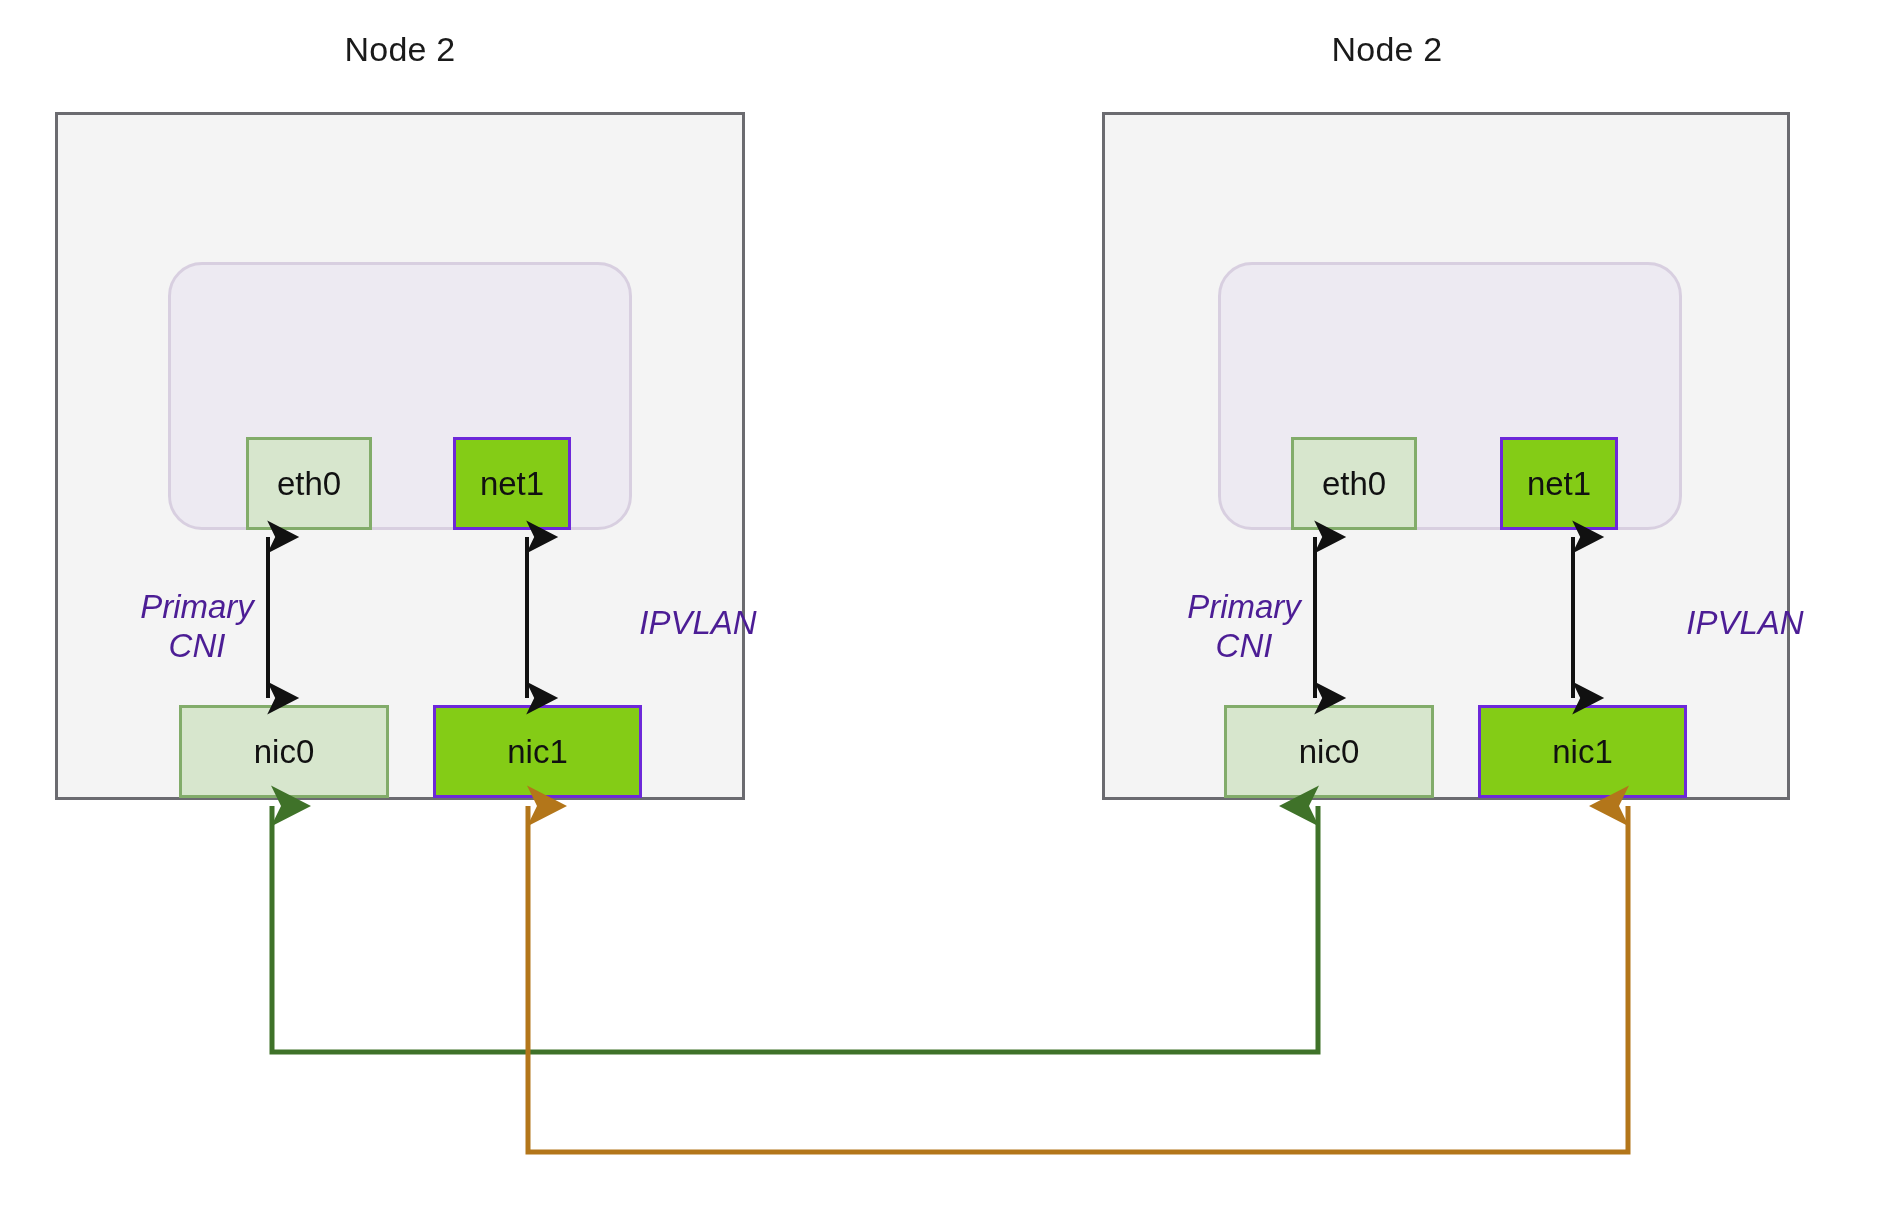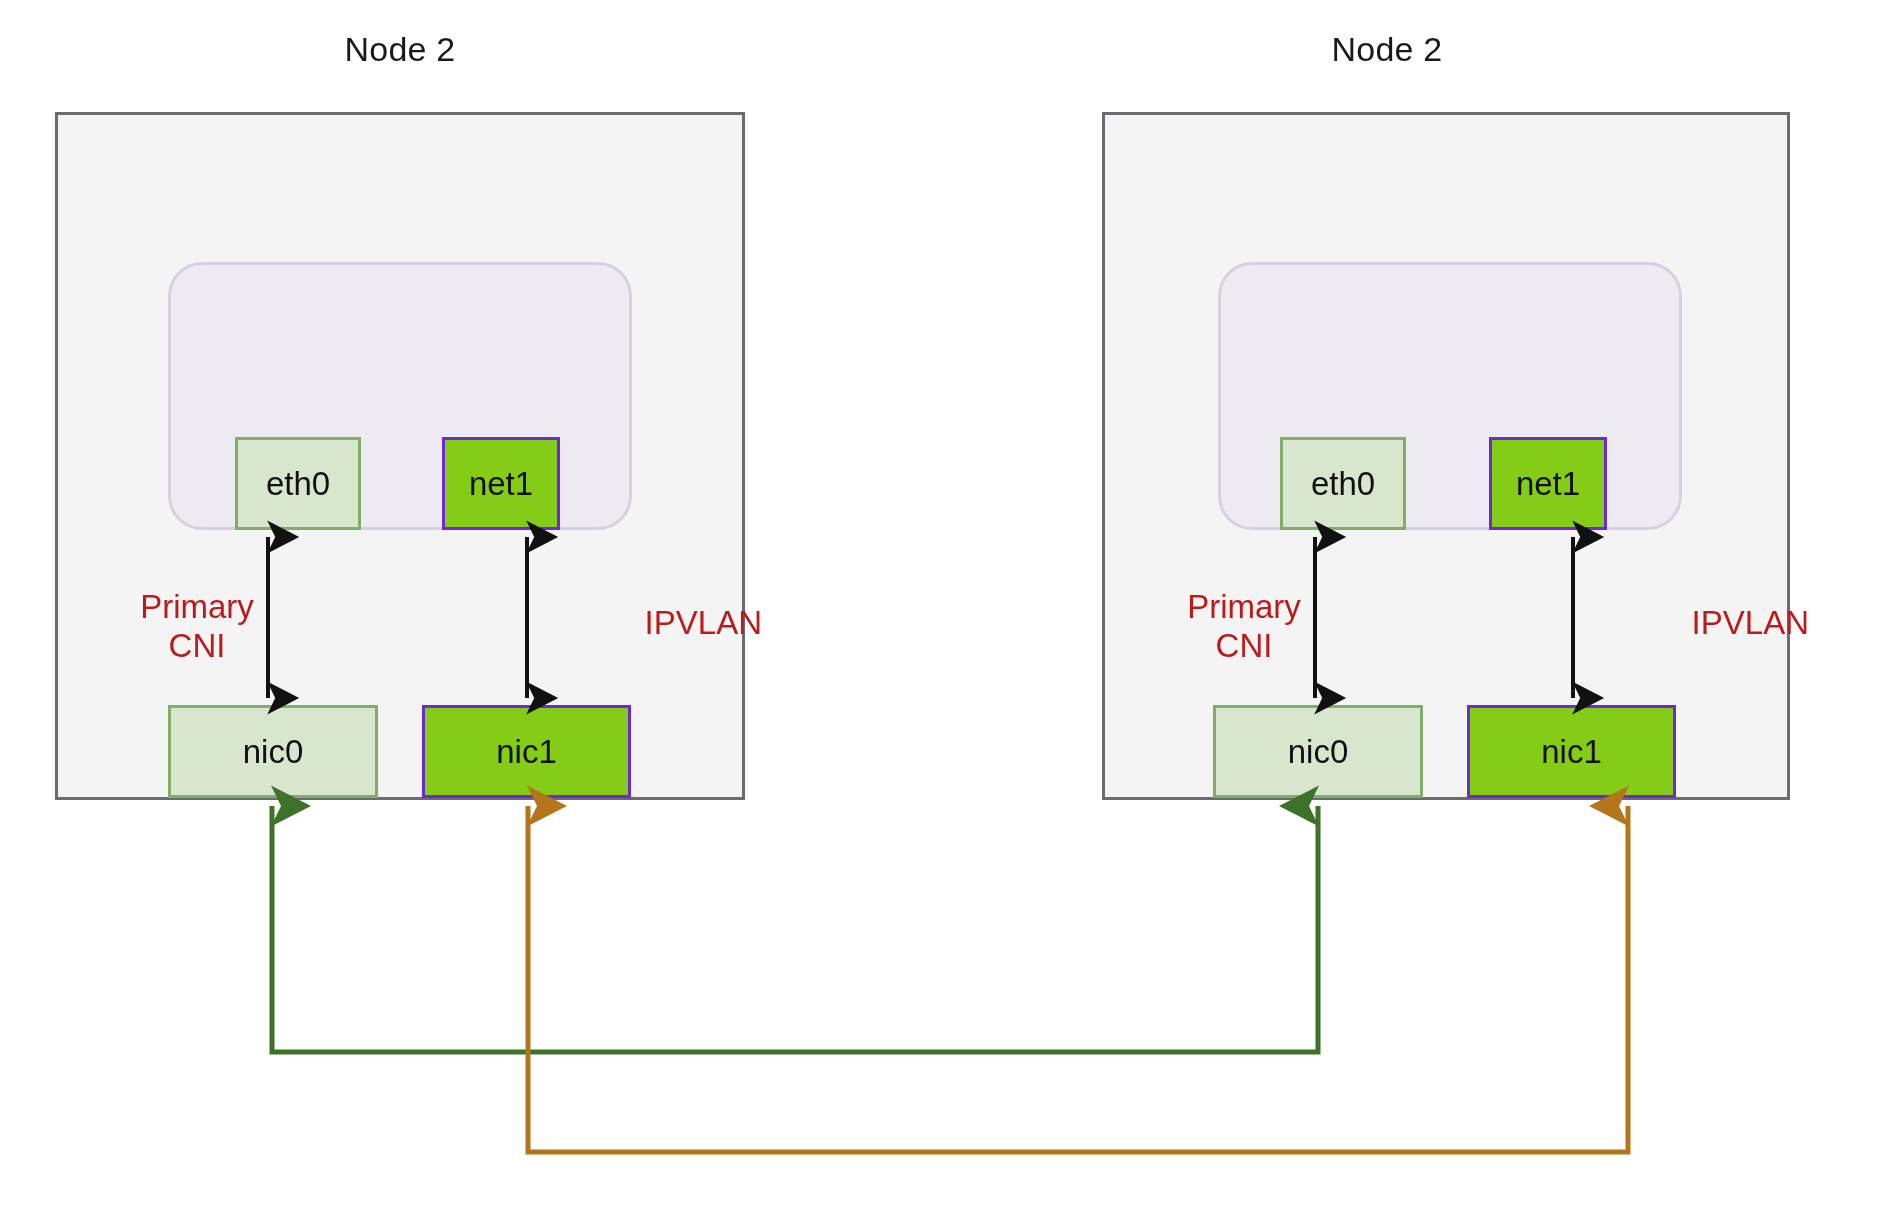--- a/index.html
+++ b/index.html
@@ -55,38 +55,41 @@
     white-space: nowrap;
   }
   .iface-box {
     position: absolute;
     box-sizing: border-box;
     display: flex;
     align-items: center;
     justify-content: center;
     font-size: 33px;
     color: #111111;
+    margin-left: 11px;
   }
   .iface-green {
     background: #d7e6cd;
     border: 3px solid #82ac6a;
   }
   .iface-orange {
     background: #84cc16;
     border: 3px solid #6d28d9;
   }
   .edge-label {
     position: absolute;
     font-size: 33px;
-    color: #b91c1c;
+    color: #4c1d95;
     line-height: 1.18;
     white-space: pre-line;
+    font-style: italic;
   }
   .edge-label.right-col {
-    text-align: right;
+    text-align: center;
+    margin-left: 36px;
   }
   .edge-label.left-col {
     text-align: center;
   }
 </style>
 </head>
 <body>
 
 <div id="diagram">
 

